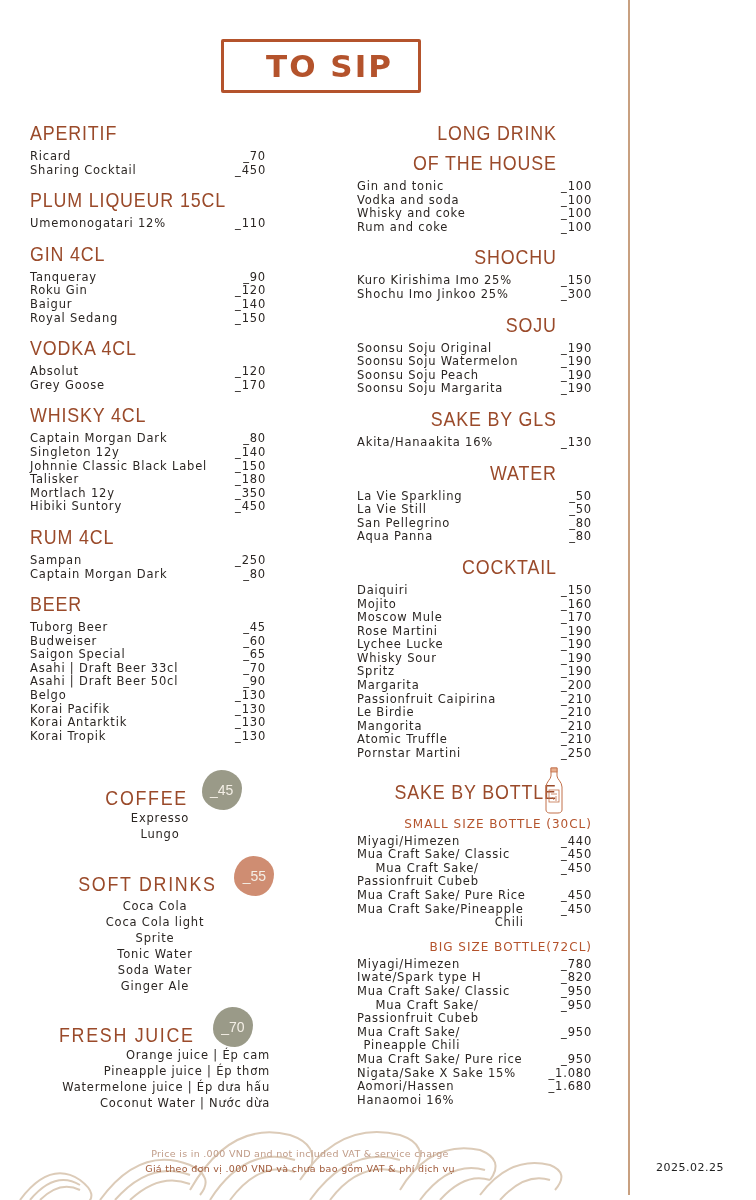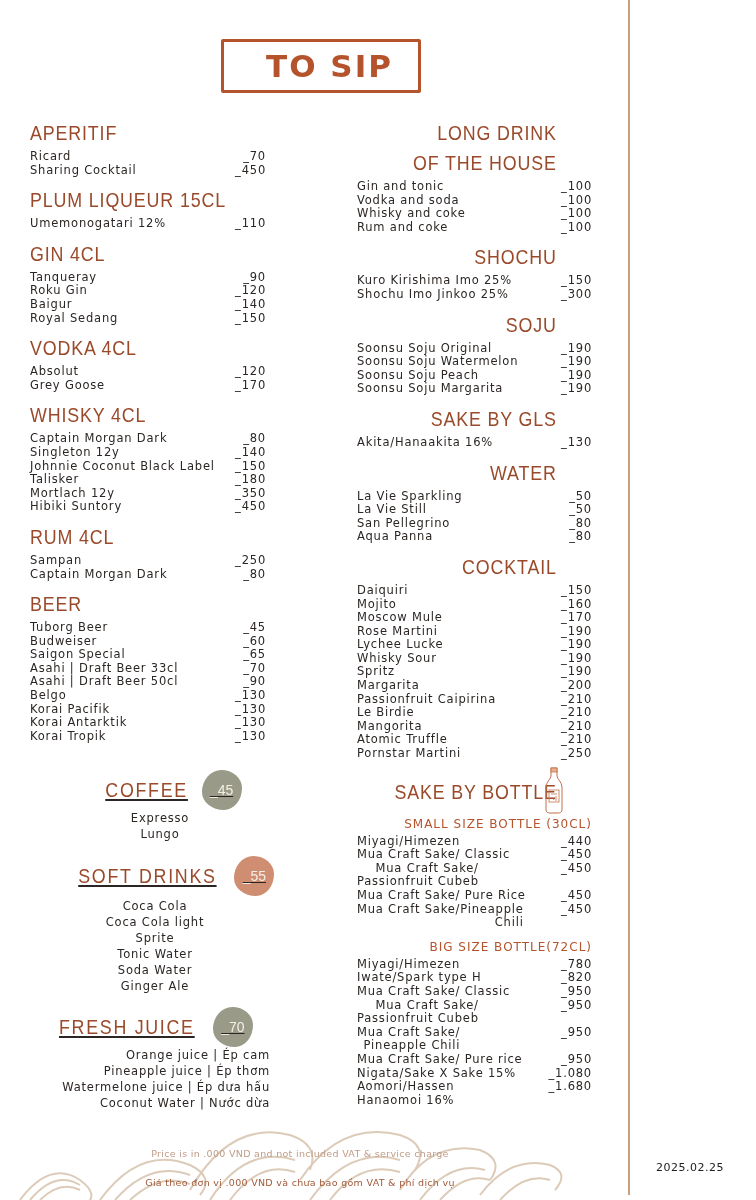--- a/index.html
+++ b/index.html
@@ -31,40 +31,40 @@
   }
   .sec-title.two { line-height: 30px; }
   .items { margin-top: 2px; }
   .row { display: flex; justify-content: space-between; font-size: 11.5px; line-height: 13.6px; letter-spacing: 0.8px; }
   .row .name { white-space: pre-wrap; max-width: 200px; }
   .row .price { white-space: nowrap; }
 
   .subhead { font-size: 12px; font-weight: normal; color: #b4532c; letter-spacing: 1px; margin: 10px 0 4px 0; }
 
   .center-block { position: absolute; text-align: center; }
-  .center-block .head { display: flex; align-items: center; justify-content: center; gap: 6px; text-decoration: underline; }
+  .center-block .head { display: flex; align-items: flex-end; justify-content: center; gap: 6px; }
   .center-block .ctitle {
     font-family: "Liberation Sans", sans-serif; font-size: 21px; color: #9a4a2a; letter-spacing: 2px;
     transform: scaleX(0.85);
   }
   .badge {
     width: 40px; height: 40px; border-radius: 48% 52% 45% 55% / 55% 45% 55% 45%;
     display: flex; align-items: center; justify-content: center;
     font-family: "Liberation Sans", sans-serif; font-size: 14px; color: #f4efe6;
   }
   .badge.gray { background: #9a9a88; }
   .badge.rose { background: #cf8d72; }
   .center-items .citem { font-size: 11.5px; line-height: 16px; letter-spacing: 0.8px; }
 
   .bottle-icon { position: absolute; left: 542px; top: 766px; width: 24px; height: 48px; }
 
   .waves { position: absolute; left: 0; top: 1120px; width: 600px; height: 80px; }
   .footer-note { position: absolute; left: 0; width: 600px; text-align: center; top: 1148px; font-size: 9.5px; letter-spacing: 0.3px; }
   .footer-note .en { color: #c09c88; }
-  .footer-note .vi { color: #a05a3a; margin-top: 18px; }
+  .footer-note .vi { color: #a05a3a; margin-top: 4px; }
   .date { position: absolute; left: 656px; top: 1161px; font-size: 11px; color: #222; letter-spacing: 0.5px; }
 </style>
 </head>
 <body>
 
 <div class="vline"></div>
 
 <div class="title-box">
   <span>TO SIP</span>
 </div>
@@ -131,21 +131,21 @@
       <div class="items">
         <div class="row">
           <span class="name">Captain Morgan Dark</span>
           <span class="price">_80</span>
         </div>
         <div class="row">
           <span class="name">Singleton 12y</span>
           <span class="price">_140</span>
         </div>
         <div class="row">
-          <span class="name">Johnnie Coconut Black Label</span>
+          <span class="name">Johnnie Classic Black Label</span>
           <span class="price">_150</span>
         </div>
         <div class="row">
           <span class="name">Talisker</span>
           <span class="price">_180</span>
         </div>
         <div class="row">
           <span class="name">Mortlach 12y</span>
           <span class="price">_350</span>
         </div>

